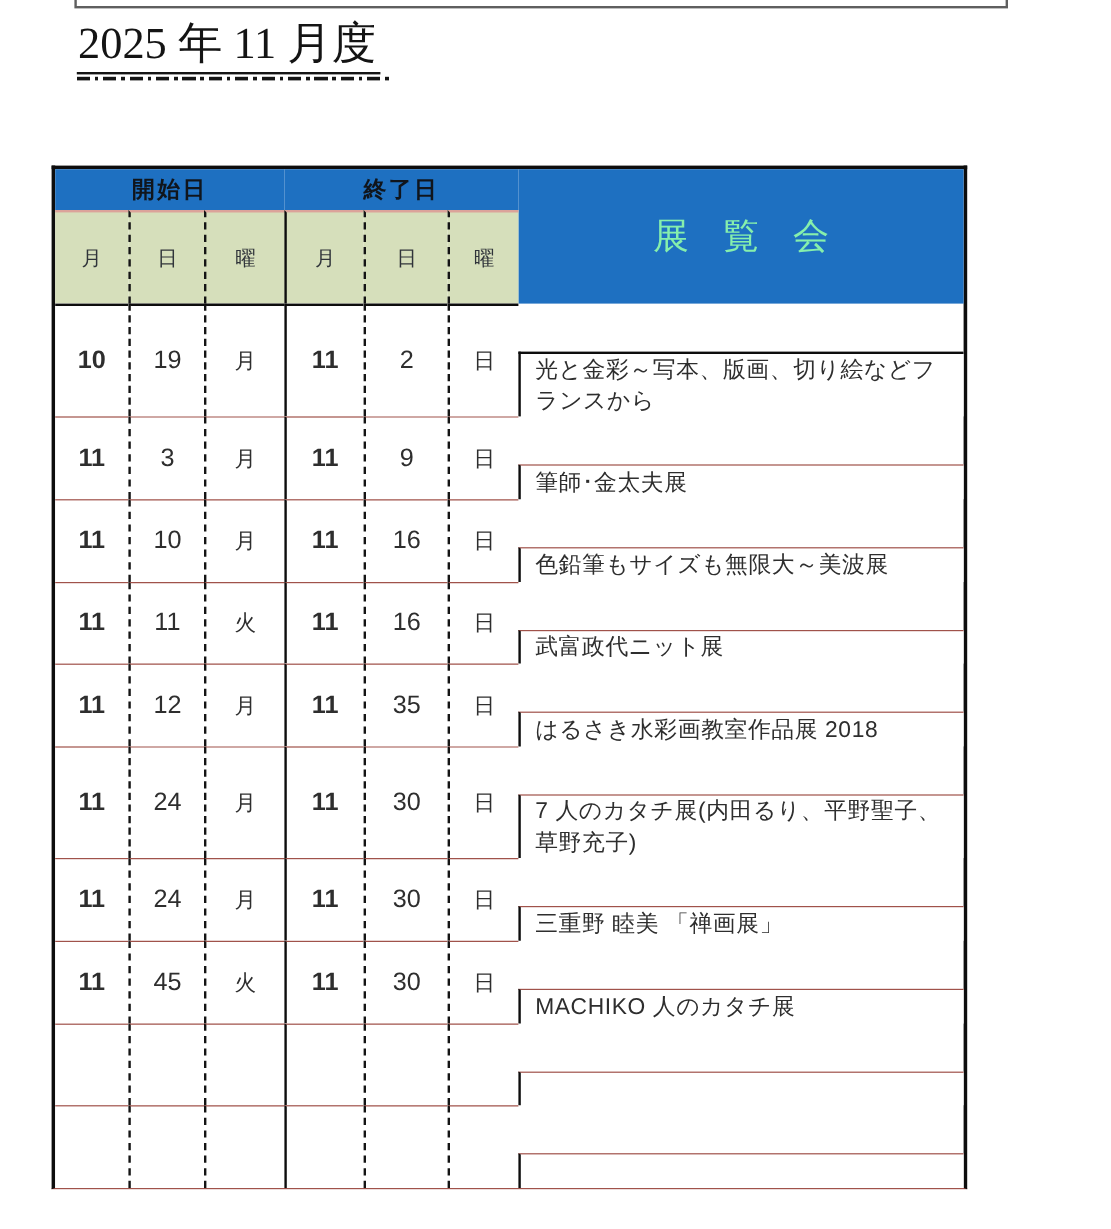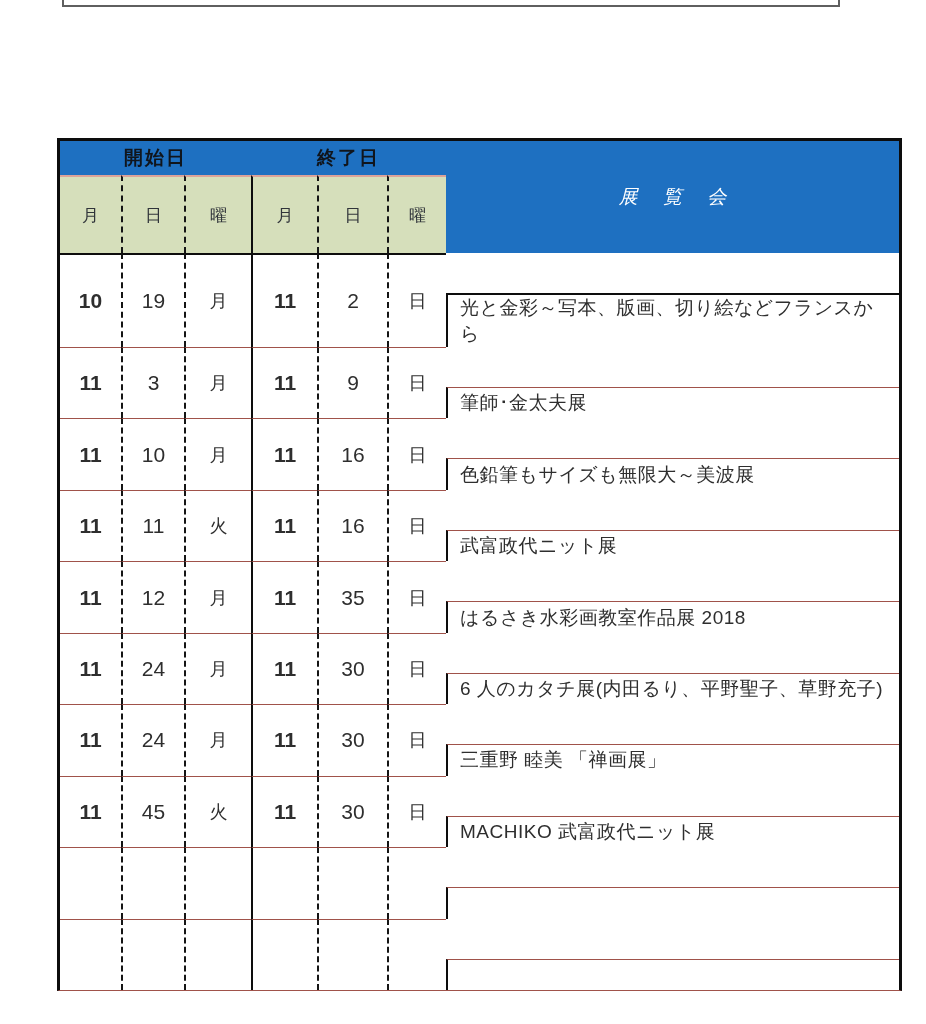--- a/index.html
+++ b/index.html
@@ -39,43 +39,43 @@
   }
   .title-dashline{
     height:3px;margin-top:2px;width:calc(100% + 8px);
     background:repeating-linear-gradient(90deg,
       #141414 0 11px, transparent 11px 15px,
       #141414 15px 18px, transparent 18px 22px);
   }
 
   
   .tbl{
-    position:absolute;left:57px;top:138px;
-    width:845px;height:853px;
+    position:absolute;left:43px;top:138px;
+    width:763px;height:853px;
     display:grid;
     grid-template-columns:61px 63px 67px 66px 70px 59px 1fr;
     grid-template-rows:34px 78px repeat(10,1fr);
     border:3px solid var(--ink);
     border-bottom:1px solid var(--maroon);
     background:#ffffff;
   }
   .row{display:contents;}
 
   .hdr-group{
     background:var(--blue);color:#10151c;
     display:flex;align-items:center;justify-content:center;
     font-size:19px;font-weight:600;letter-spacing:2px;
   }
   .g-start{grid-column:1/4;grid-row:1;}
   .g-end{grid-column:4/7;grid-row:1;}
   .hdr-ex{
     grid-column:7;grid-row:1/3;
-    background:var(--blue);color:#ffffff;
-    display:flex;align-items:center;justify-content:center;
-    font-size:19px;letter-spacing:10px;text-indent:10px;font-style:italic;
+    background:var(--blue);color:#86efac;
+    display:flex;align-items:center;justify-content:center;
+    font-size:30px;letter-spacing:10px;text-indent:10px;
   }
   .hdr-sub{
     background:var(--green);color:#30343a;
     display:flex;align-items:center;justify-content:center;
     font-size:17px;
     border-top:2px solid var(--salmon);
   }
 
   .c{
     display:flex;align-items:center;justify-content:center;
@@ -97,20 +97,24 @@
   .dl{border-left:2px dashed #141414;}
   .sl{border-left:2px solid var(--ink);}
 </style>
 </head>
 <body>
 
 <div class="canvas">
 
   <div class="top-box"></div>
 
+  <div class="title-block">
+    <span class="title-text">2025 年 11 月度</span>
+    <div class="title-dashline"></div>
+  </div>
 
   <div class="tbl">
 
     <div class="hdr-group g-start">開始日</div>
     <div class="hdr-group g-end">終了日</div>
     <div class="hdr-ex">展 覧 会</div>
 
     <div class="hdr-sub">月</div>
     <div class="hdr-sub dl">日</div>
     <div class="hdr-sub dl">曜</div>
@@ -168,41 +172,41 @@
       <div class="c ex">はるさき水彩画教室作品展 2018</div>
     </div>
 
     <div class="row">
       <div class="c mon">11</div>
       <div class="c dl">24</div>
       <div class="c wd dl">月</div>
       <div class="c mon sl">11</div>
       <div class="c dl">30</div>
       <div class="c wd dl">日</div>
-      <div class="c ex">6 人のカタチ展(内田るり、平野聖子、草野充子)</div>
+      <div class="c ex">7 人のカタチ展(内田るり、平野聖子、草野充子)</div>
     </div>
 
     <div class="row">
       <div class="c mon">11</div>
       <div class="c dl">24</div>
       <div class="c wd dl">月</div>
       <div class="c mon sl">11</div>
       <div class="c dl">30</div>
       <div class="c wd dl">日</div>
       <div class="c ex">三重野 睦美 「禅画展」</div>
     </div>
 
     <div class="row">
       <div class="c mon">11</div>
       <div class="c dl">45</div>
       <div class="c wd dl">火</div>
       <div class="c mon sl">11</div>
       <div class="c dl">30</div>
       <div class="c wd dl">日</div>
-      <div class="c ex">MACHIKO 武富政代ニット展</div>
+      <div class="c ex">MACHIKO 人のカタチ展</div>
     </div>
 
     <div class="row">
       <div class="c mon"></div>
       <div class="c dl"></div>
       <div class="c wd dl"></div>
       <div class="c mon sl"></div>
       <div class="c dl"></div>
       <div class="c wd dl"></div>
       <div class="c ex"></div>

